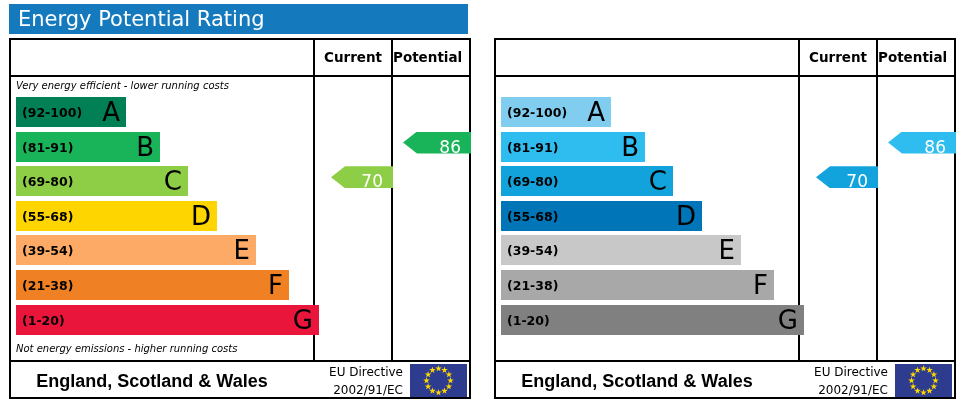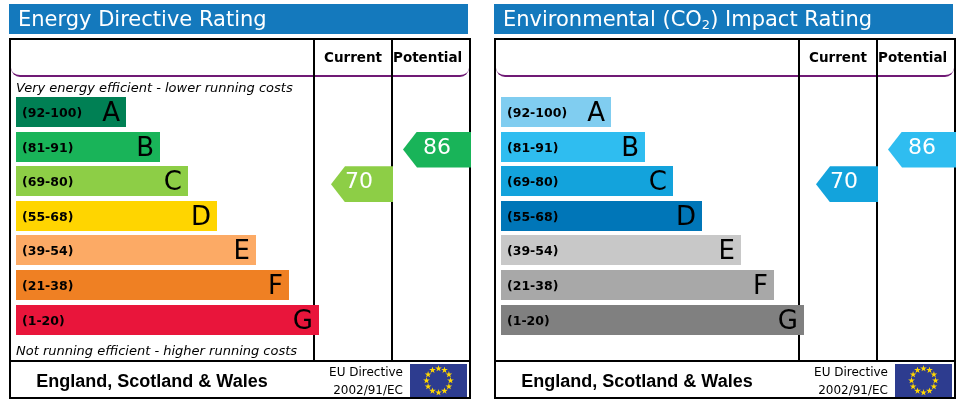--- a/index.html
+++ b/index.html
@@ -60,23 +60,22 @@
     box-sizing: border-box;
     background: #ffffff;
   }
 
   
   .hdr-row {
     position: absolute;
     left: 0; top: 0;
     width: 100%;
     height: 37px;
-    border-bottom: 2px solid #701a75;
-    box-sizing: border-box;
-    border-radius: 9px;
+    border-bottom: 2px solid #000000;
+    box-sizing: border-box;
   }
   .col-sep {
     position: absolute;
     top: 0;
     width: 2px;
     background: #000000;
   }
   .sep-cur  { left: 302px; }
   .sep-pot  { left: 380px; }
 
@@ -102,21 +101,21 @@
     width: 100%;
     height: 285px;
     box-sizing: border-box;
     border-bottom: 2px solid #000000;
   }
   .note {
     position: absolute;
     left: 5px;
     width: 296px;
     font-style: italic;
-    font-size: 13px;
+    font-size: 10px;
     color: #000000;
     white-space: nowrap;
     font-family: "DejaVu Sans", sans-serif;
   }
   .note-top    { top: 3px; }
   .note-bottom { top: 266px; }
 
   .bands {
     position: absolute;
     left: 5px;
@@ -148,26 +147,26 @@
     height: 30px;
     line-height: 30px;
     font-size: 26px;
     color: #000000;
     font-family: "DejaVu Sans", sans-serif;
   }
 
   
   .arrow {
     position: absolute;
-    height: 36px;
+    height: 22px;
     color: #ffffff;
-    font-size: 22px;
+    font-size: 17px;
     line-height: 30px;
     text-align: right;
-    padding-right: 20px;
+    padding-right: 10px;
     box-sizing: border-box;
     clip-path: polygon(14px 0, 100% 0, 100% 100%, 14px 100%, 0 50%);
     font-family: "DejaVu Sans", sans-serif;
   }
 
   
   .footer {
     position: absolute;
     left: 0;
     top: 322px;
@@ -217,31 +216,31 @@
     height: 7px;
     background: #ffd700;
     clip-path: polygon(50% 0%, 61% 35%, 98% 35%, 68% 57%, 79% 91%, 50% 70%, 21% 91%, 32% 57%, 2% 35%, 39% 35%);
   }
 </style>
 </head>
 <body>
 
 <div id="page">
     <div class="epc left">
-      <div class="title-bar">Energy Directive Rating</div>
+      <div class="title-bar">Energy Potential Rating</div>
       <div class="table">
         <div class="hdr-row">
           <div class="hdr-cell hdr-current">Current</div>
           <div class="hdr-cell hdr-potential">Potential</div>
         </div>
         <div class="col-sep sep-cur" style="height: 322px;"></div>
         <div class="col-sep sep-pot" style="height: 322px;"></div>
         <div class="body-area">
           <div class="note note-top">Very energy efficient - lower running costs</div>
-          <div class="note note-bottom">Not running efficient - higher running costs</div>
+          <div class="note note-bottom">Not energy emissions - higher running costs</div>
           <div class="bands">
             <div class="band" style="top: 0px; width: 110px; background: rgb(0, 128, 84);">
               <span class="range">(92-100)</span>
               <span class="letter">A</span>
             </div>
             <div class="band" style="top: 34.6px; width: 144px; background: rgb(25, 180, 89);">
               <span class="range">(81-91)</span>
               <span class="letter">B</span>
             </div>
             <div class="band" style="top: 69.2px; width: 172px; background: rgb(141, 206, 70);">
@@ -285,21 +284,20 @@
             <div class="star" style="background: rgb(255, 215, 0); left: 19px; top: 23.3923px;"></div>
             <div class="star" style="background: rgb(255, 215, 0); left: 14.6077px; top: 19px;"></div>
             <div class="star" style="background: rgb(255, 215, 0); left: 13px; top: 13px;"></div>
             <div class="star" style="background: rgb(255, 215, 0); left: 14.6077px; top: 7px;"></div>
             <div class="star" style="background: rgb(255, 215, 0); left: 19px; top: 2.6077px;"></div>
           </div>
         </div>
       </div>
     </div>
     <div class="epc right">
-      <div class="title-bar">Environmental (CO<sub>2</sub>) Impact Rating</div>
       <div class="table">
         <div class="hdr-row">
           <div class="hdr-cell hdr-current">Current</div>
           <div class="hdr-cell hdr-potential">Potential</div>
         </div>
         <div class="col-sep sep-cur" style="height: 322px;"></div>
         <div class="col-sep sep-pot" style="height: 322px;"></div>
         <div class="body-area">
           <div class="bands">
             <div class="band" style="top: 0px; width: 110px; background: rgb(128, 205, 240);">

